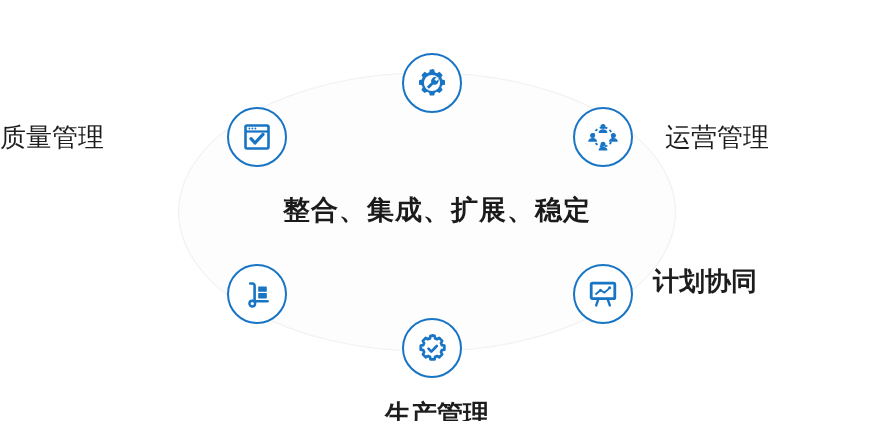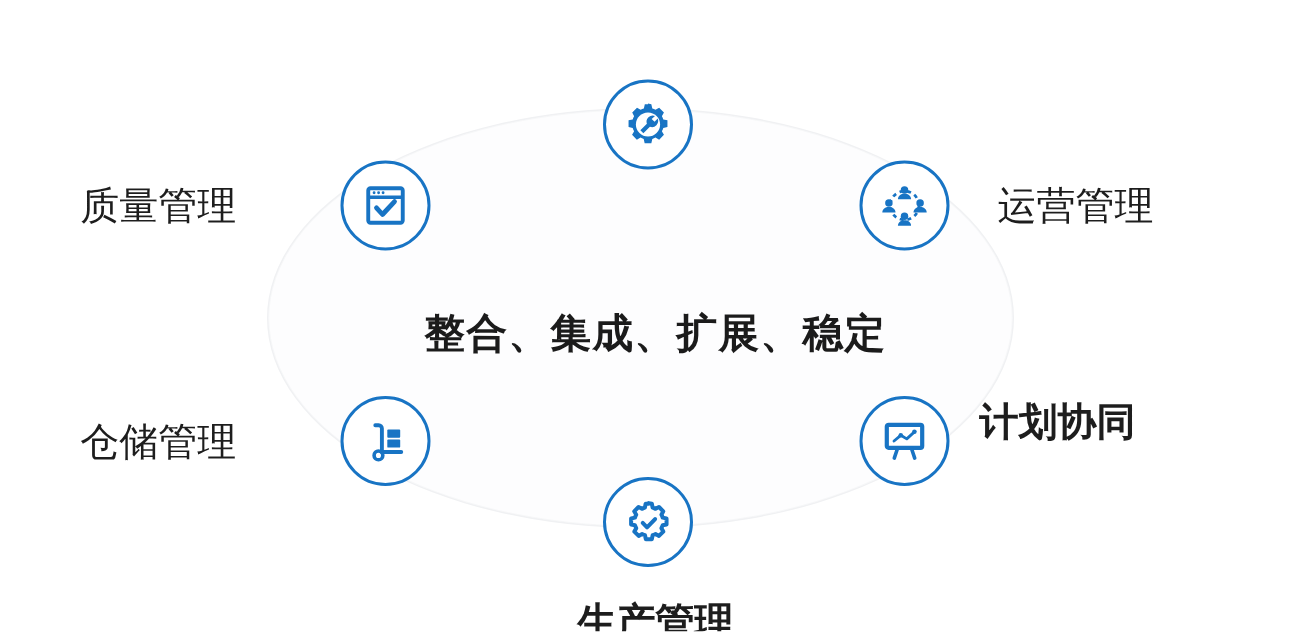--- a/index.html
+++ b/index.html
@@ -26,21 +26,21 @@
     height: 278px;
     border-radius: 50%;
     background: #fdfdfe;
     border: 1.6px solid #f0f1f3;
     box-shadow: 0 0 0 0.5px #f6f7f8 inset;
   }
   
   .center-text {
     position: absolute;
     left: 0;
-    top: 204px;
+    top: 192px;
     width: 874px;
     text-align: center;
     font-size: 27px;
     font-weight: bold;
     color: #1b1b1b;
     letter-spacing: 1px;
     white-space: nowrap;
   }
   
   .node {
@@ -65,21 +65,21 @@
   .badge svg { display: block; }
 
   
   .label {
     position: absolute;
     font-size: 26px;
     color: #1d1d1d;
     white-space: nowrap;
     line-height: 1;
   }
-  .label-left  { text-align: center; }
+  .label-left  { text-align: left; }
   .label-right { text-align: left; }
   .label-center{ text-align: center; width: 874px; left: 0; }
 
   
   .n-equipment  { left: 402px; top: 53px;  }
   .n-quality    { left: 227px; top: 107px; }
   .n-operations { left: 573px; top: 107px; }
   .n-warehouse  { left: 227px; top: 264px; }
   .n-planning   { left: 573px; top: 264px; }
   .n-production { left: 402px; top: 318px; }
@@ -156,21 +156,20 @@
         <svg width="32" height="32" viewBox="0 0 32 32">
           <path d="M9.2 5.5h2.2a2.2 2.2 0 0 1 2.2 2.2v15.6" fill="none" stroke="#1874c4" stroke-width="2.6" stroke-linecap="round"></path>
           <line x1="13.6" y1="23.3" x2="26.5" y2="23.3" stroke="#1874c4" stroke-width="2.6" stroke-linecap="round"></line>
           <circle cx="11.3" cy="25.6" r="2.9" fill="none" stroke="#1874c4" stroke-width="2.4"></circle>
           <rect x="17.2" y="8.4" width="8.6" height="5.4" rx="0.6" fill="#1874c4"></rect>
           <rect x="17.2" y="15.0" width="8.6" height="5.4" rx="0.6" fill="#1874c4"></rect>
         </svg>
       </span>
     </div>
   </div>
-  <div class="label label-left l-warehouse">仓储管理</div>
 
   <div class="node n-planning">
     <div class="badge">
       <span>
         <svg width="32" height="32" viewBox="0 0 32 32" stroke="#1874c4" fill="none">
           <rect x="4.2" y="5.2" width="23.6" height="15.4" rx="1.2" stroke-width="2.8"></rect>
           <polyline points="9,16 13.5,12.2 17.5,14.6 23,9.6" stroke-width="1.9" stroke-linecap="round" stroke-linejoin="round"></polyline>
           <circle cx="13.5" cy="12.2" r="1.5" fill="#1874c4" stroke="none"></circle>
           <circle cx="22.6" cy="9.8" r="1.5" fill="#1874c4" stroke="none"></circle>
           <line x1="11.4" y1="20.8" x2="9.2" y2="27.4" stroke-width="2.4" stroke-linecap="round"></line>

